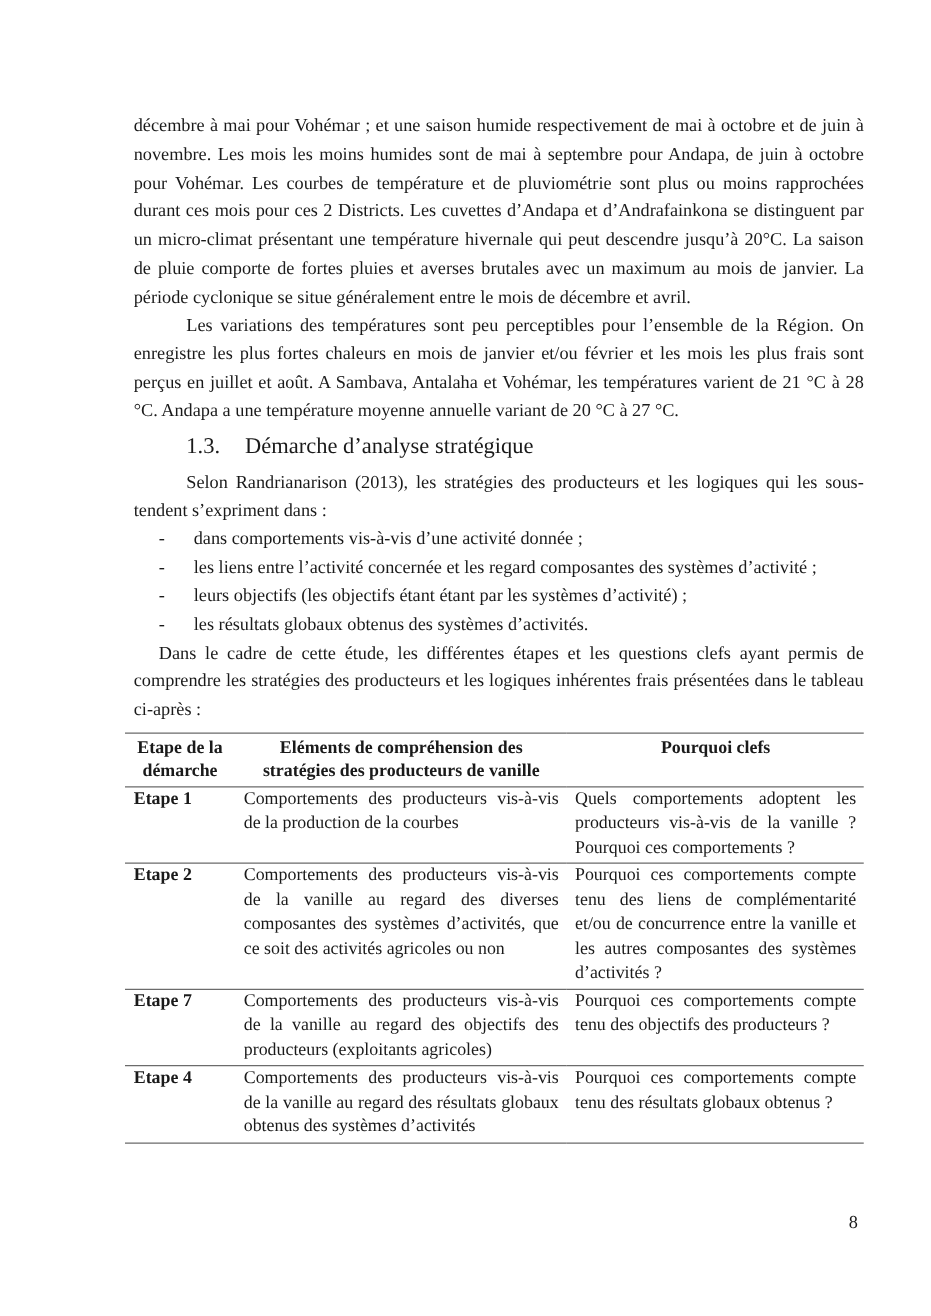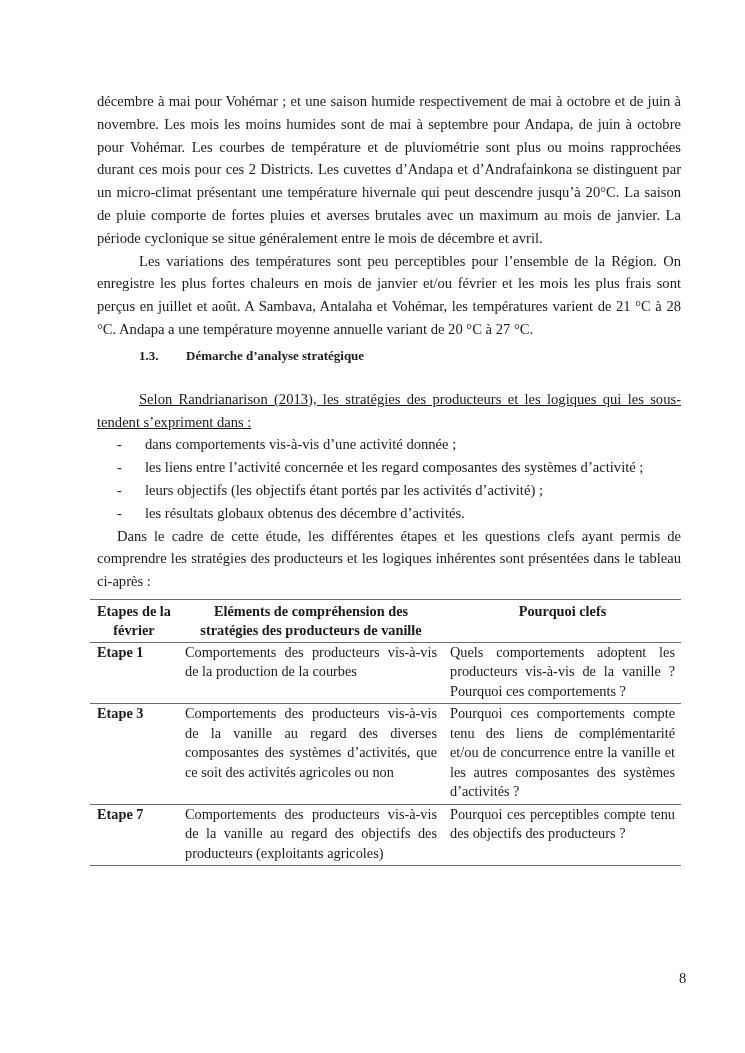--- a/index.html
+++ b/index.html
@@ -11,44 +11,44 @@
       width: 745px;
       height: 1053px;
       position: relative;
       font-family: "Liberation Serif", "DejaVu Serif", serif;
       color: #1a1a1a;
       font-size: 14.6px;
       overflow: hidden;
     }
     .page {
       position: absolute;
-      left: 97px;
+      left: 107px;
       top: 90px;
       width: 584px;
     }
     p {
       margin: 0;
       text-align: justify;
       line-height: 22.8px;
     }
     .indent { text-indent: 42px; }
     .indent-small { text-indent: 20px; }
     .heading {
-      font-weight: bold;
-      font-size: 13px;
+      font-weight: normal;
+      font-size: 18px;
       margin: 3px 0 0 0;
       padding-left: 42px;
       line-height: 24px;
       height: 28px;
     }
     .heading .num {
       display: inline-block;
       width: 47px;
     }
-    .after-heading { margin-top: 16px; text-decoration: underline; }
+    .after-heading { margin-top: 3px; }
     ul.dash-list {
       list-style: none;
       margin: 0;
       padding: 0;
     }
     ul.dash-list li {
       position: relative;
       padding-left: 48px;
       line-height: 22.8px;
     }
@@ -102,48 +102,53 @@
 
   <div class="heading">
     <span class="num">1.3.</span><span>Démarche d’analyse stratégique</span>
   </div>
 
   <p class="indent after-heading">Selon Randrianarison (2013), les stratégies des producteurs et les logiques qui les sous-tendent s’expriment dans :</p>
 
   <ul class="dash-list">
     <li><span class="dash">-</span><span>dans comportements vis-à-vis d’une activité donnée ;</span></li>
     <li><span class="dash">-</span><span>les liens entre l’activité concernée et les regard composantes des systèmes d’activité ;</span></li>
-    <li><span class="dash">-</span><span>leurs objectifs (les objectifs étant portés par les activités d’activité) ;</span></li>
-    <li><span class="dash">-</span><span>les résultats globaux obtenus des décembre d’activités.</span></li>
+    <li><span class="dash">-</span><span>leurs objectifs (les objectifs étant étant par les systèmes d’activité) ;</span></li>
+    <li><span class="dash">-</span><span>les résultats globaux obtenus des systèmes d’activités.</span></li>
   </ul>
 
-  <p class="indent-small">Dans le cadre de cette étude, les différentes étapes et les questions clefs ayant permis de comprendre les stratégies des producteurs et les logiques inhérentes sont présentées dans le tableau ci-après :</p>
+  <p class="indent-small">Dans le cadre de cette étude, les différentes étapes et les questions clefs ayant permis de comprendre les stratégies des producteurs et les logiques inhérentes frais présentées dans le tableau ci-après :</p>
 
 
   <table>
     <thead>
       <tr>
-        <th class="c1">Etapes de la février</th>
+        <th class="c1">Etape de la démarche</th>
         <th class="c2">Eléments de compréhension des stratégies des producteurs de vanille</th>
         <th class="c3">Pourquoi clefs</th>
       </tr>
     </thead>
     <tbody>
       <tr>
         <td class="step">Etape 1</td>
         <td class="desc">Comportements des producteurs vis-à-vis de la production de la courbes</td>
         <td class="question">Quels comportements adoptent les producteurs vis-à-vis de la vanille ? Pourquoi ces comportements ?</td>
       </tr>
       <tr>
-        <td class="step">Etape 3</td>
+        <td class="step">Etape 2</td>
         <td class="desc">Comportements des producteurs vis-à-vis de la vanille au regard des diverses composantes des systèmes d’activités, que ce soit des activités agricoles ou non</td>
         <td class="question">Pourquoi ces comportements compte tenu des liens de complémentarité et/ou de concurrence entre la vanille et les autres composantes des systèmes d’activités ?</td>
       </tr>
       <tr>
         <td class="step">Etape 7</td>
         <td class="desc">Comportements des producteurs vis-à-vis de la vanille au regard des objectifs des producteurs (exploitants agricoles)</td>
-        <td class="question">Pourquoi ces perceptibles compte tenu des objectifs des producteurs ?</td>
+        <td class="question">Pourquoi ces comportements compte tenu des objectifs des producteurs ?</td>
+      </tr>
+      <tr>
+        <td class="step">Etape 4</td>
+        <td class="desc">Comportements des producteurs vis-à-vis de la vanille au regard des résultats globaux obtenus des systèmes d’activités</td>
+        <td class="question">Pourquoi ces comportements compte tenu des résultats globaux obtenus ?</td>
       </tr>
     </tbody>
   </table>
 </div>
 
 <div class="page-number">8</div>
 
 </body></html>

